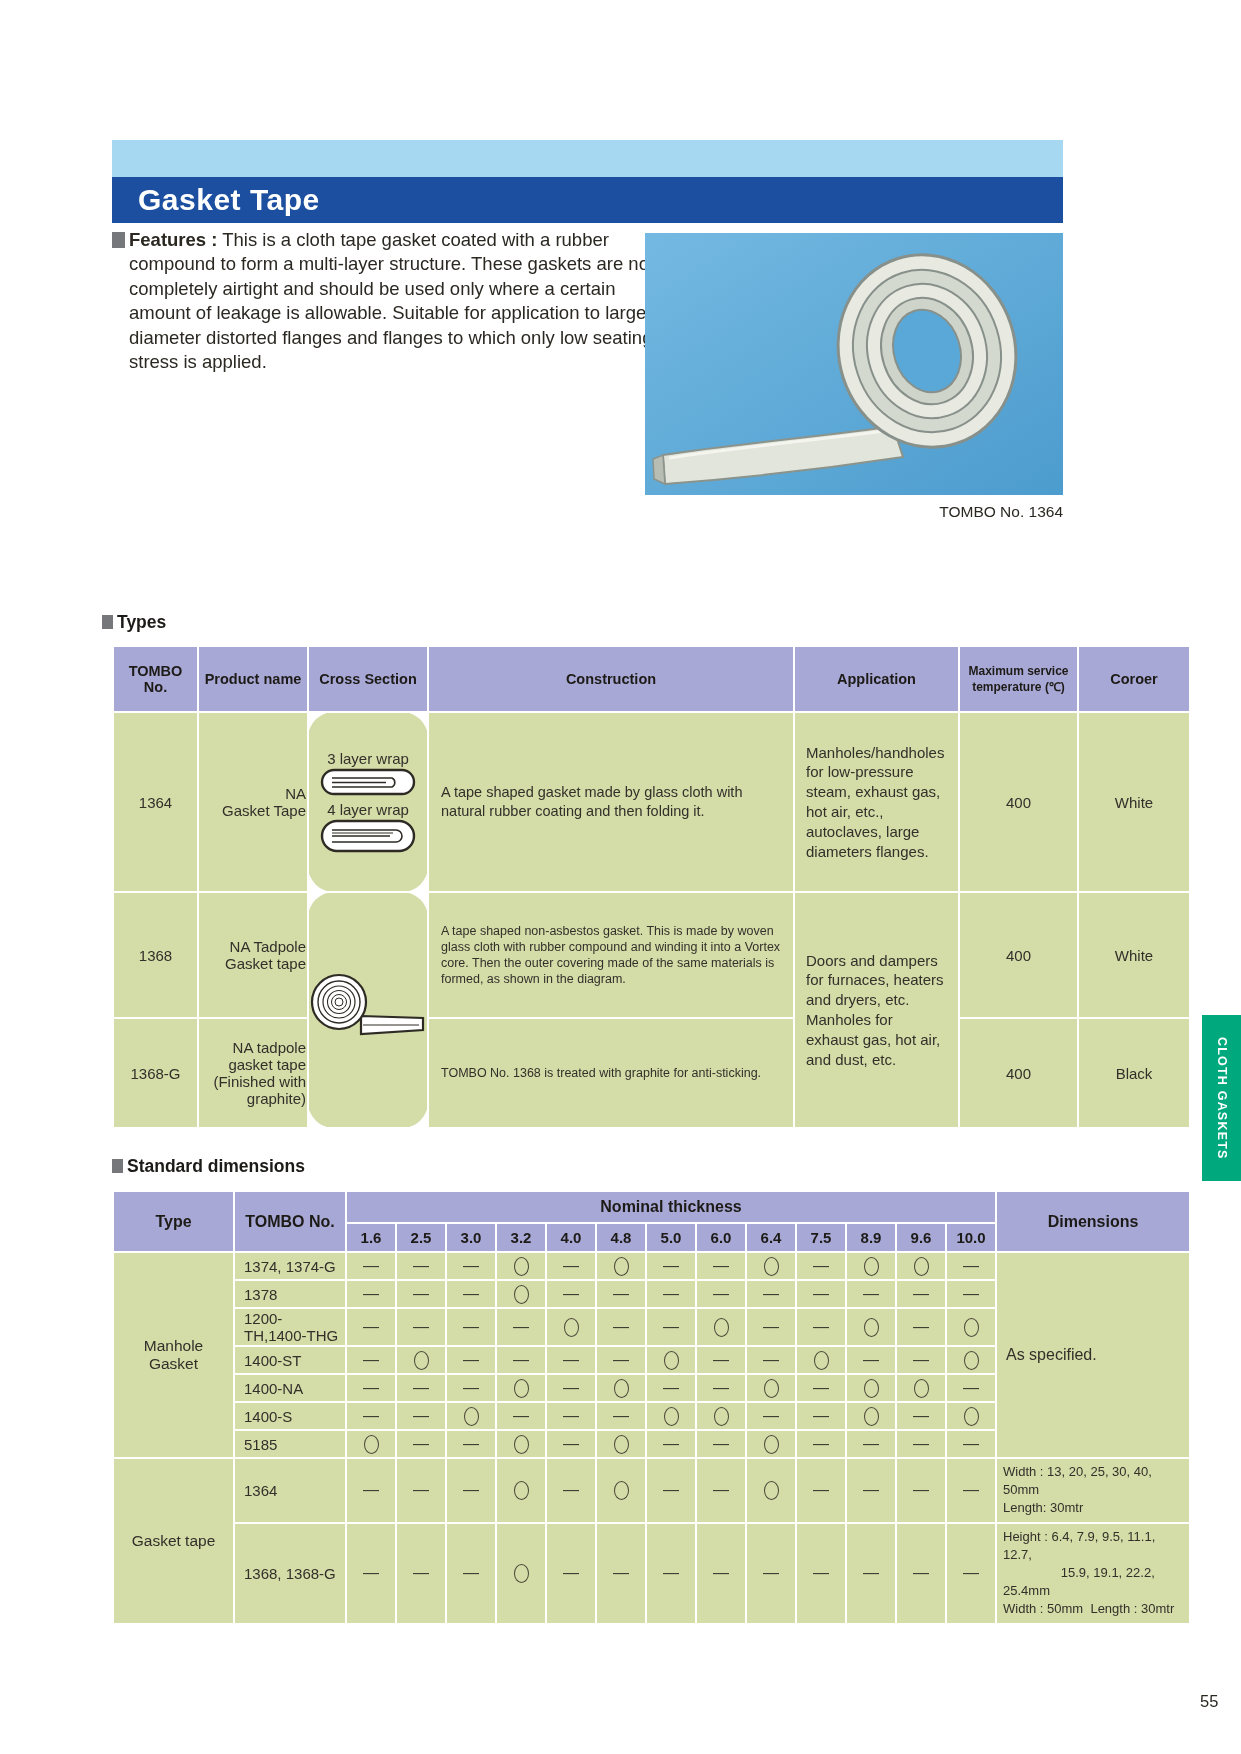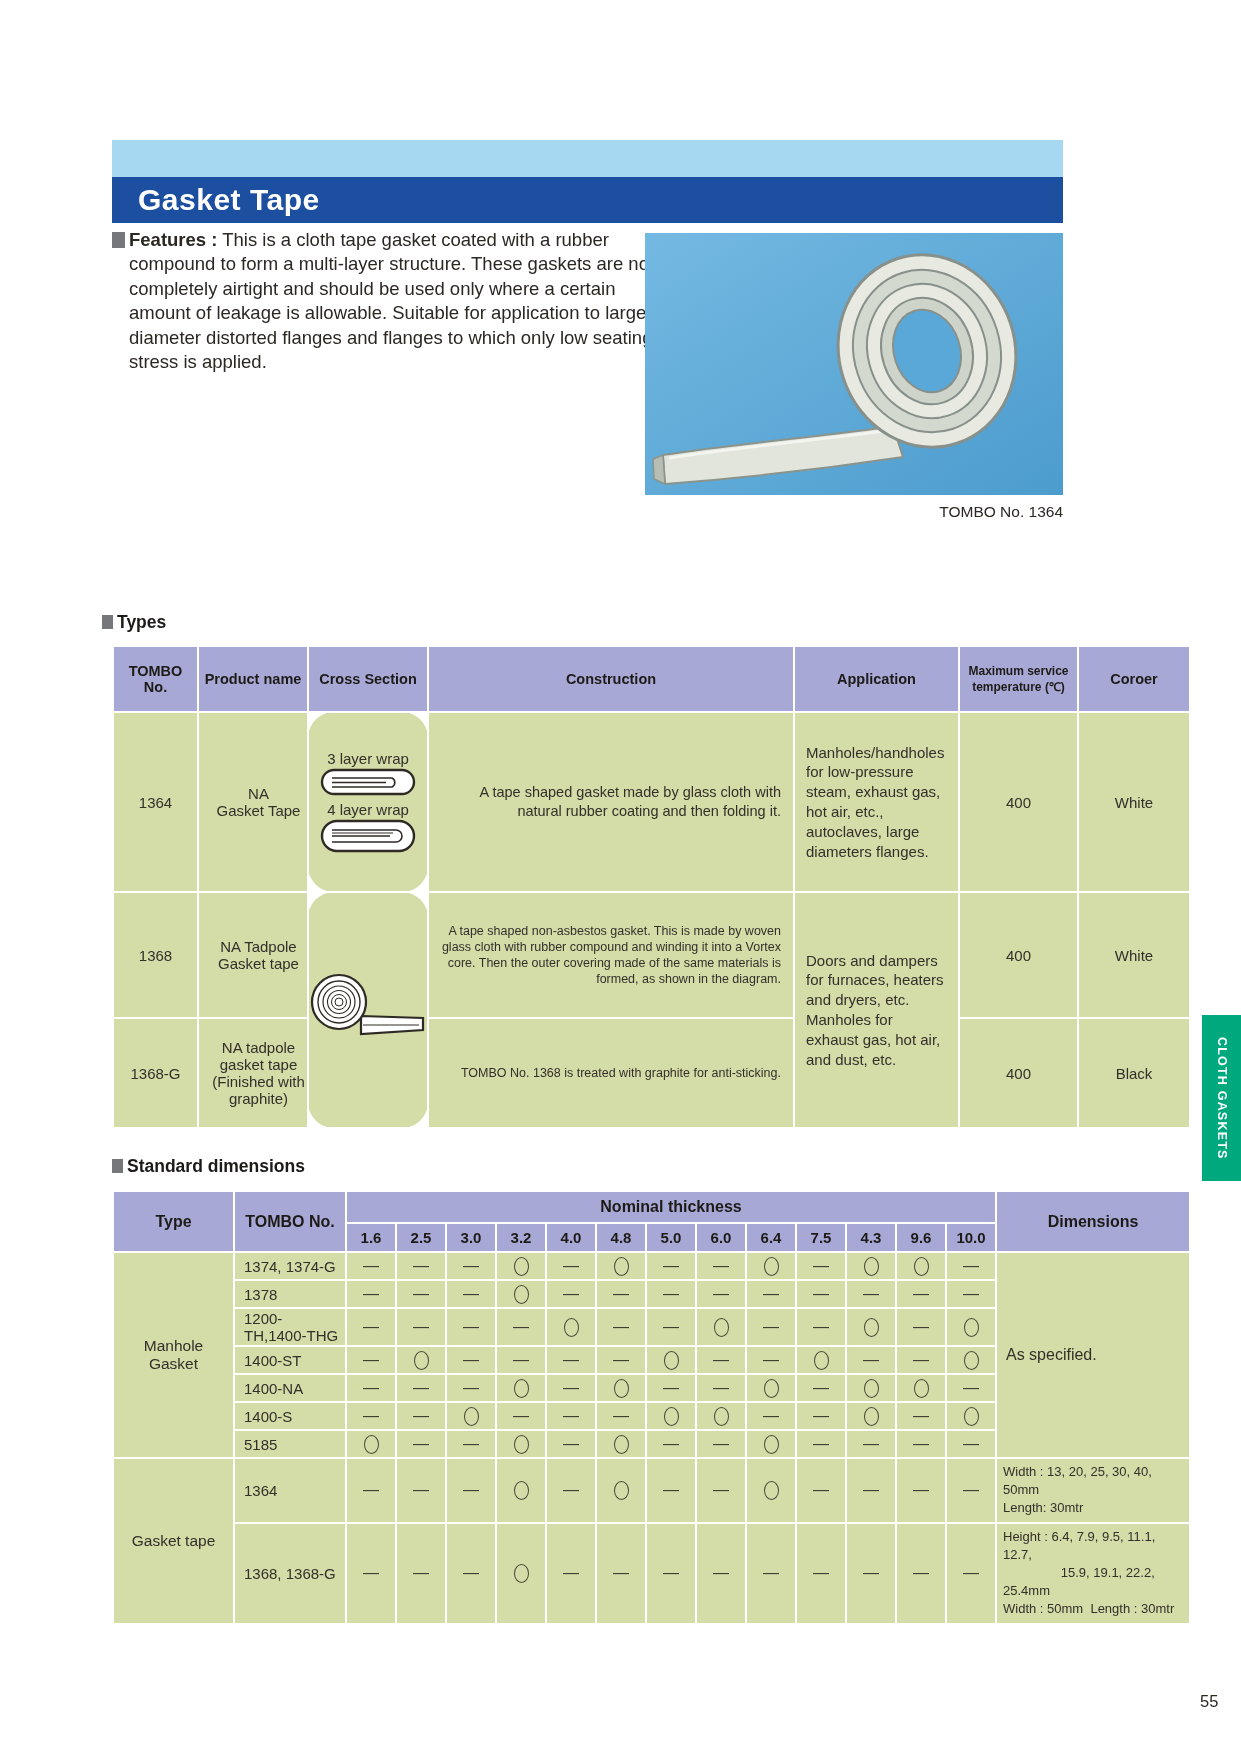--- a/index.html
+++ b/index.html
@@ -35,27 +35,27 @@
   #types-heading{left:102px;top:612px;}
   #std-heading{left:112px;top:1156px;}
 
   
   table{border-collapse:collapse;table-layout:fixed;}
   th,td{border:2px solid #ffffff;overflow:hidden;}
   th{background:var(--header_lavender);font-weight:bold;font-size:14.5px;color:#1d1b17;padding:2px 4px;}
   td{background:var(--cell_green);font-size:15px;vertical-align:middle;color:#33302a;}
   .pre{white-space:pre-line;}
   td.c{text-align:center;}
-  td.left{text-align:center;padding-left:12px;}
+  td.left{text-align:right;padding-left:12px;}
 
   
   #types-table{left:112px;top:645px;}
   #types-table thead tr{height:66px;}
   #types-table th.small-h{font-size:12px;line-height:1.35;}
-  td.constr{text-align:right;padding:16px 12px;font-size:14.5px;line-height:1.3;vertical-align:middle;}
+  td.constr{text-align:left;padding:16px 12px;font-size:14.5px;line-height:1.3;vertical-align:middle;}
   td.constr.small{font-size:12.5px;line-height:1.3;}
   td.app{text-align:left;padding:8px 11px;font-size:15px;line-height:1.32;overflow-wrap:break-word;}
   td.cross{text-align:center;font-size:15px;padding:4px 0;border-radius:26px;}
   td.cross .wrap-label{margin:2px 0 1px 0;}
 
   
   #std-table{left:112px;top:1190px;}
   #std-table th.nominal-h{font-size:16px;height:26px;}
   #std-table th.side-h{font-size:16px;}
   #std-table th.th-num{font-size:15px;height:25px;padding:1px 0;text-align:center;}
@@ -227,21 +227,21 @@
         <th class="th-num">1.6</th>
         <th class="th-num">2.5</th>
         <th class="th-num">3.0</th>
         <th class="th-num">3.2</th>
         <th class="th-num">4.0</th>
         <th class="th-num">4.8</th>
         <th class="th-num">5.0</th>
         <th class="th-num">6.0</th>
         <th class="th-num">6.4</th>
         <th class="th-num">7.5</th>
-        <th class="th-num">4.3</th>
+        <th class="th-num">8.9</th>
         <th class="th-num">9.6</th>
         <th class="th-num">10.0</th>
       </tr>
   </thead>
   <tbody>
       <tr class="row-s">
         <td class="type-cell" rowspan="7">Manhole
 Gasket</td>
         <td class="tombo-cell">1374, 1374-G</td>
         <td class="mark-cell">—</td>

